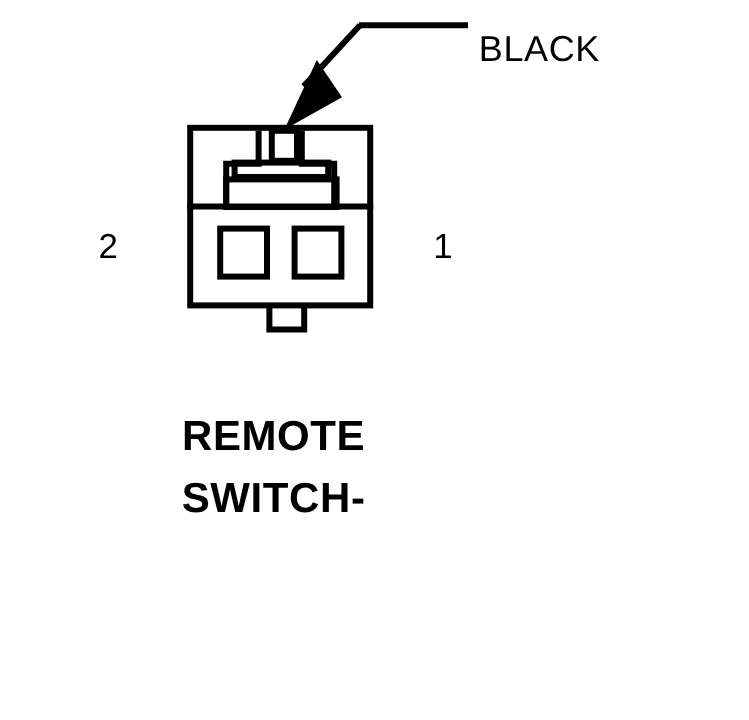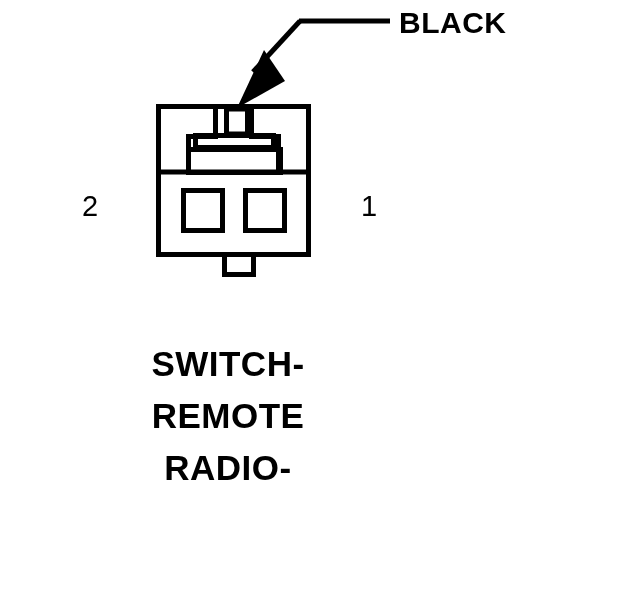--- a/index.html
+++ b/index.html
@@ -27,23 +27,23 @@
   .txt {
     position: absolute;
     color: #000000;
     font-family: "Liberation Sans", sans-serif;
     white-space: pre;
     line-height: 1;
   }
   
   #wire-label {
     left: 399px;
-    top: 8px;
+    top: 27px;
     font-size: 30px;
-    font-weight: 700;
+    font-weight: 400;
     letter-spacing: 0.5px;
   }
   
   .pin-num {
     font-size: 29px;
     font-weight: 400;
   }
   #pin-left  { left: 82px;  top: 192px; }
   #pin-right { left: 361px; top: 192px; }
   
@@ -99,18 +99,17 @@
     <polyline points="224.5,255 224.5,274.5 253.5,274.5 253.5,255" fill="none" stroke="#000000" stroke-width="5" stroke-linejoin="miter"></polyline>
   </svg>
 
   <div class="txt" id="wire-label">BLACK</div>
 
   <div class="txt pin-num" id="pin-left">2</div>
 
   <div class="txt pin-num" id="pin-right">1</div>
 
   <div id="caption">
+    <div>REMOTE</div>
     <div>SWITCH-</div>
-    <div>REMOTE</div>
-    <div>RADIO-</div>
   </div>
 
 </div>
 
 </body></html>

